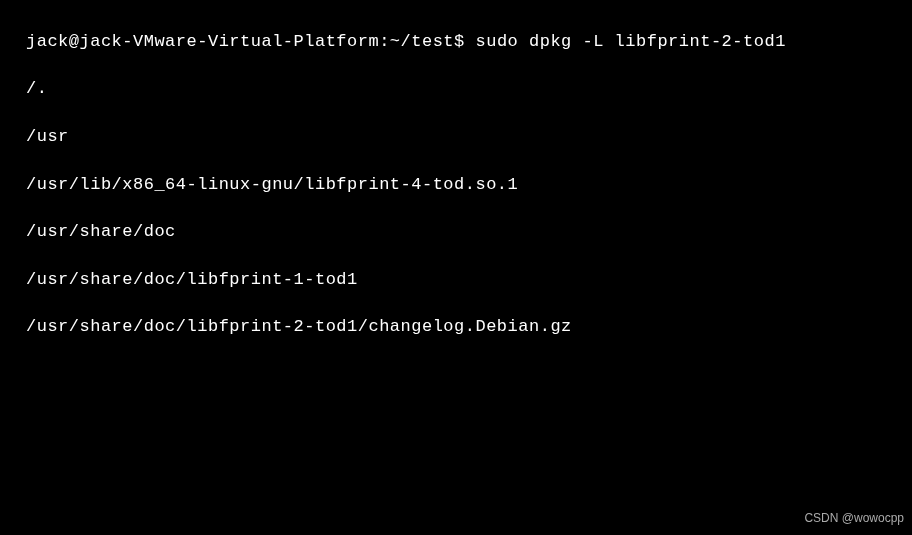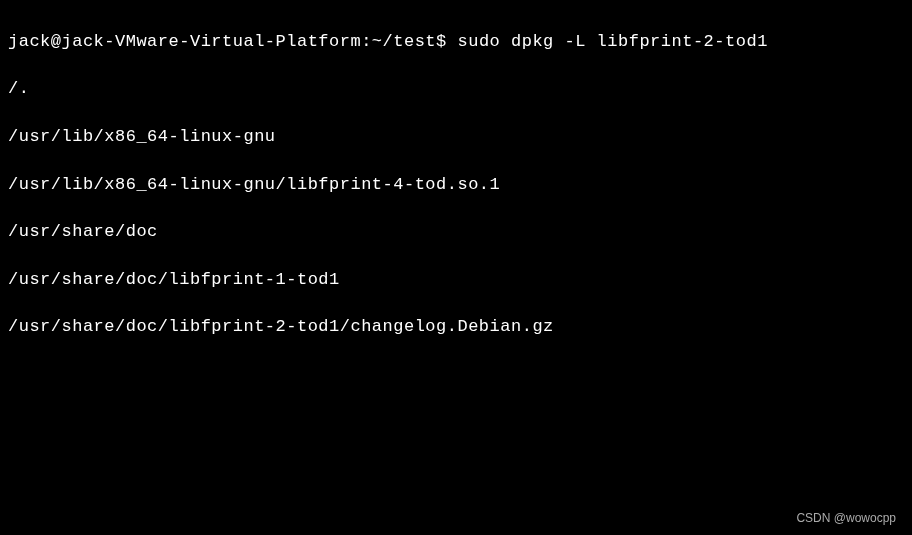--- a/index.html
+++ b/index.html
@@ -18,38 +18,39 @@
       height: 535px;
       overflow: hidden;
       position: relative;
       letter-spacing: 0.5px;
     }
     .terminal {
       white-space: pre;
     }
     .line {
       display: block;
+      margin-left: 18px;
     }
     .watermark {
       position: absolute;
       bottom: 8px;
-      right: 16px;
+      right: 8px;
       font-size: 12px;
       color: #aaaaaa;
       font-family: Arial, sans-serif;
       letter-spacing: 0;
     }
   </style>
 </head>
 <body>
 
 <div class="terminal">
 <span class="line"><span>jack@jack-VMware-Virtual-Platform:~/test$ </span><span>sudo dpkg -L libfprint-2-tod1</span></span>
 <span class="line">/.</span>
-<span class="line">/usr/lib/x86_64-linux-gnu</span>
+<span class="line">/usr</span>
 <span class="line">/usr/lib/x86_64-linux-gnu/libfprint-4-tod.so.1</span>
 <span class="line">/usr/share/doc</span>
 <span class="line">/usr/share/doc/libfprint-1-tod1</span>
 <span class="line">/usr/share/doc/libfprint-2-tod1/changelog.Debian.gz</span>
 
 
 
 
 
 

